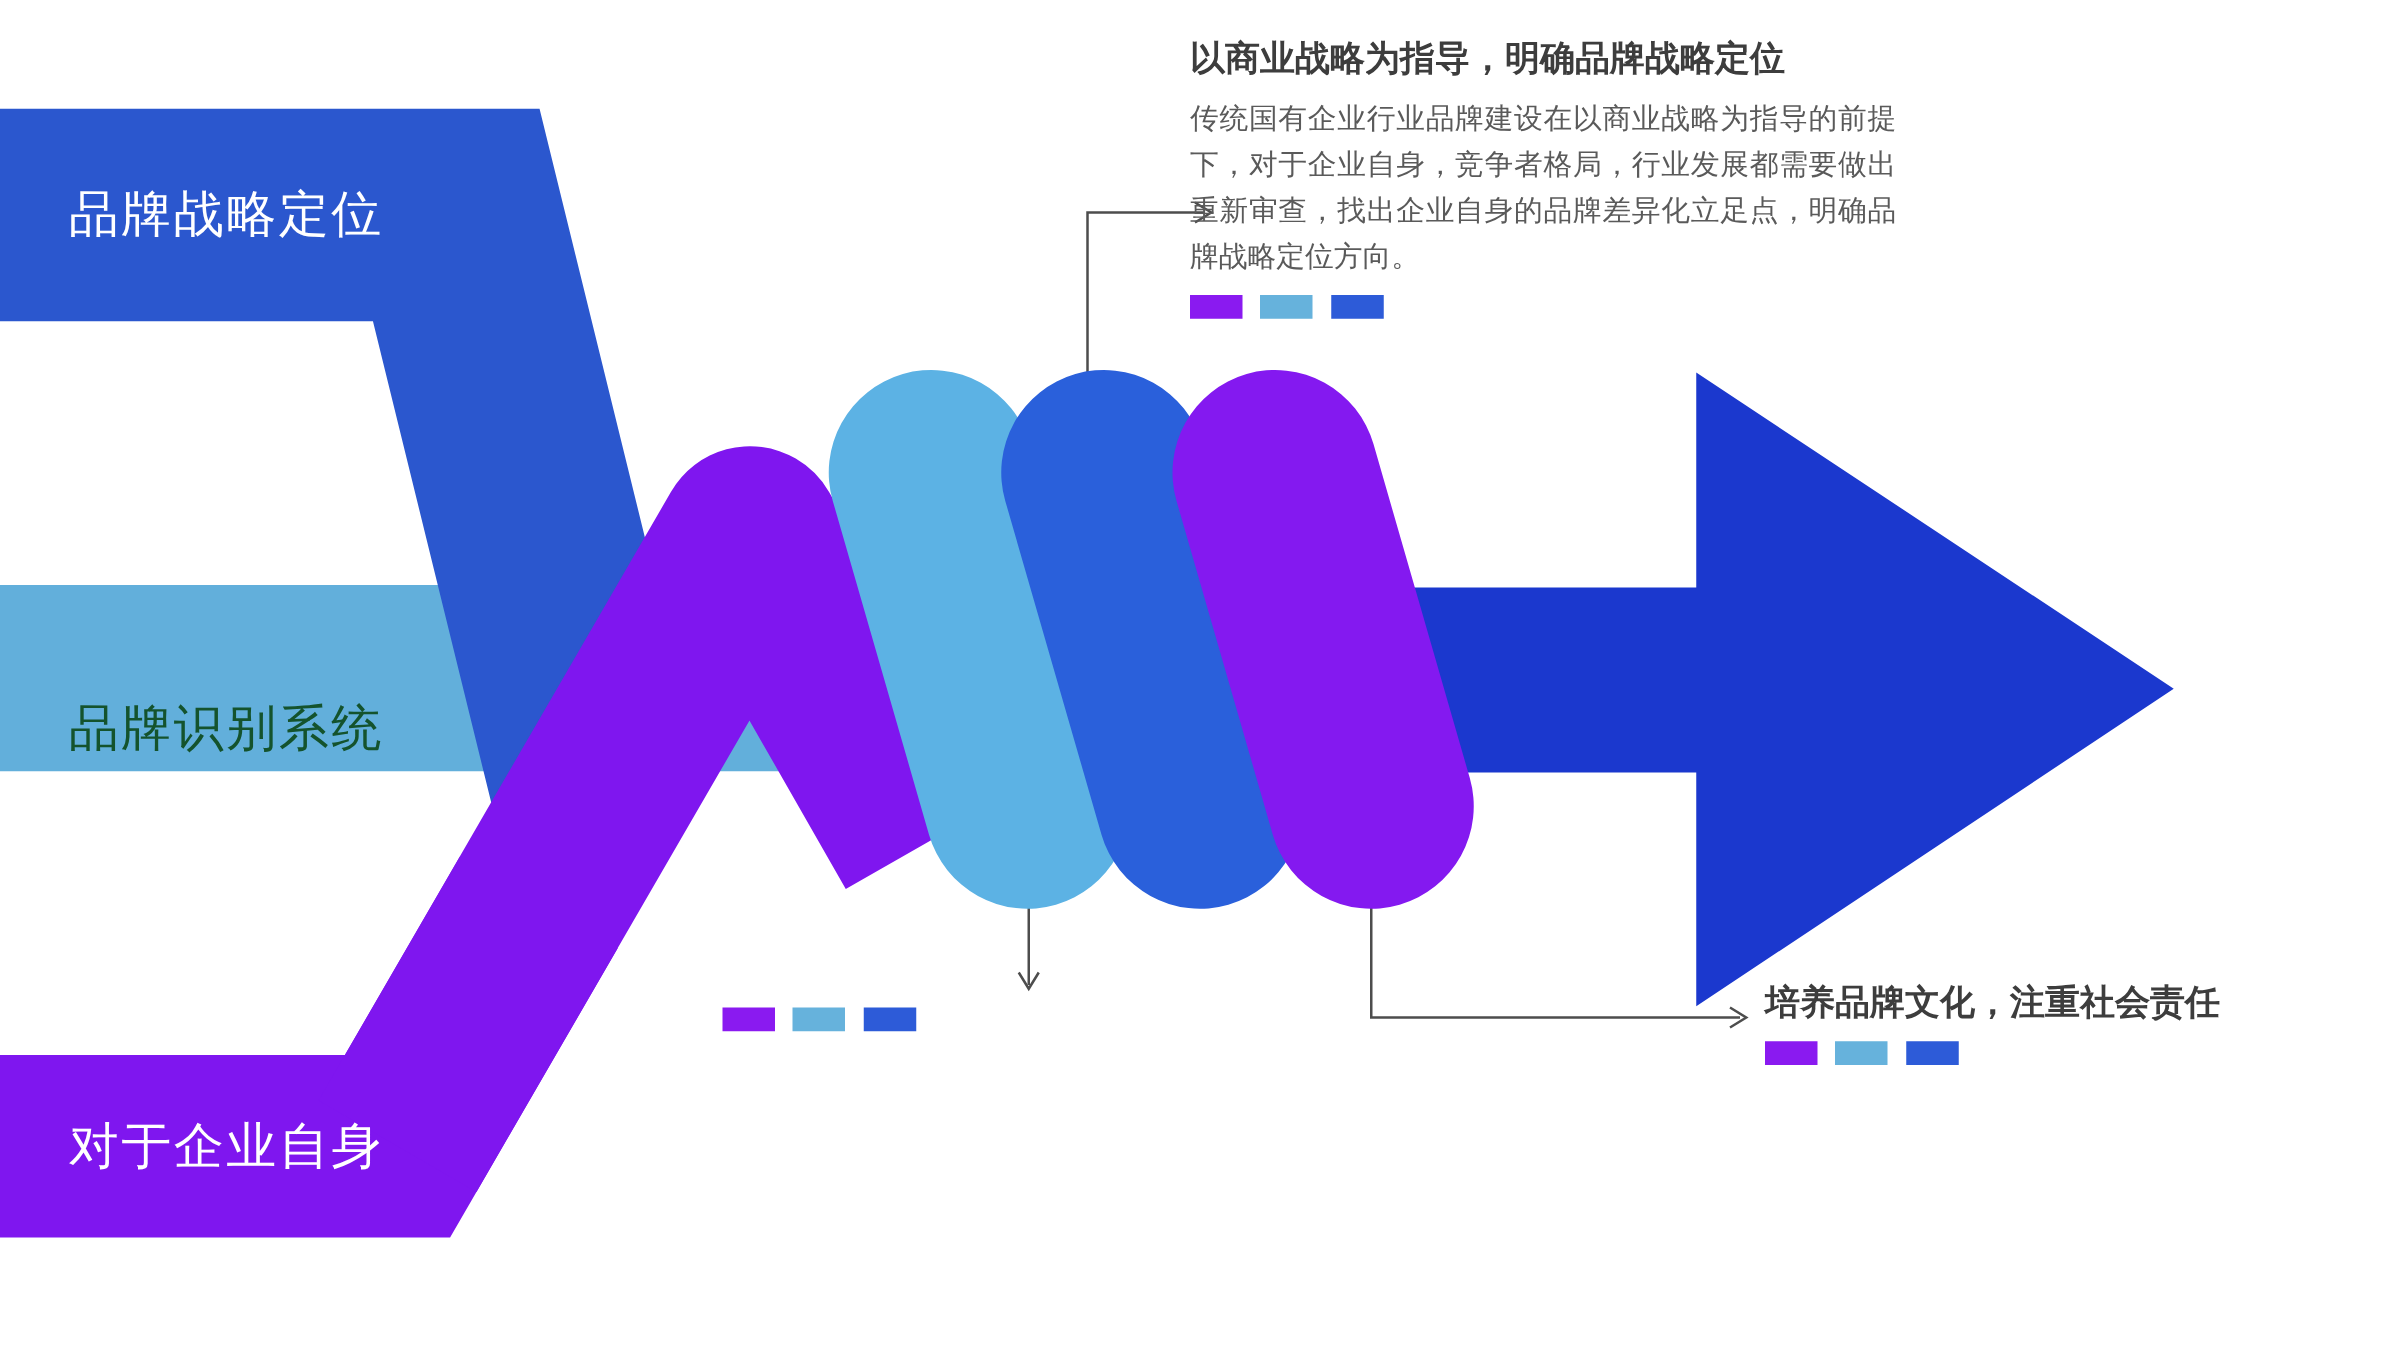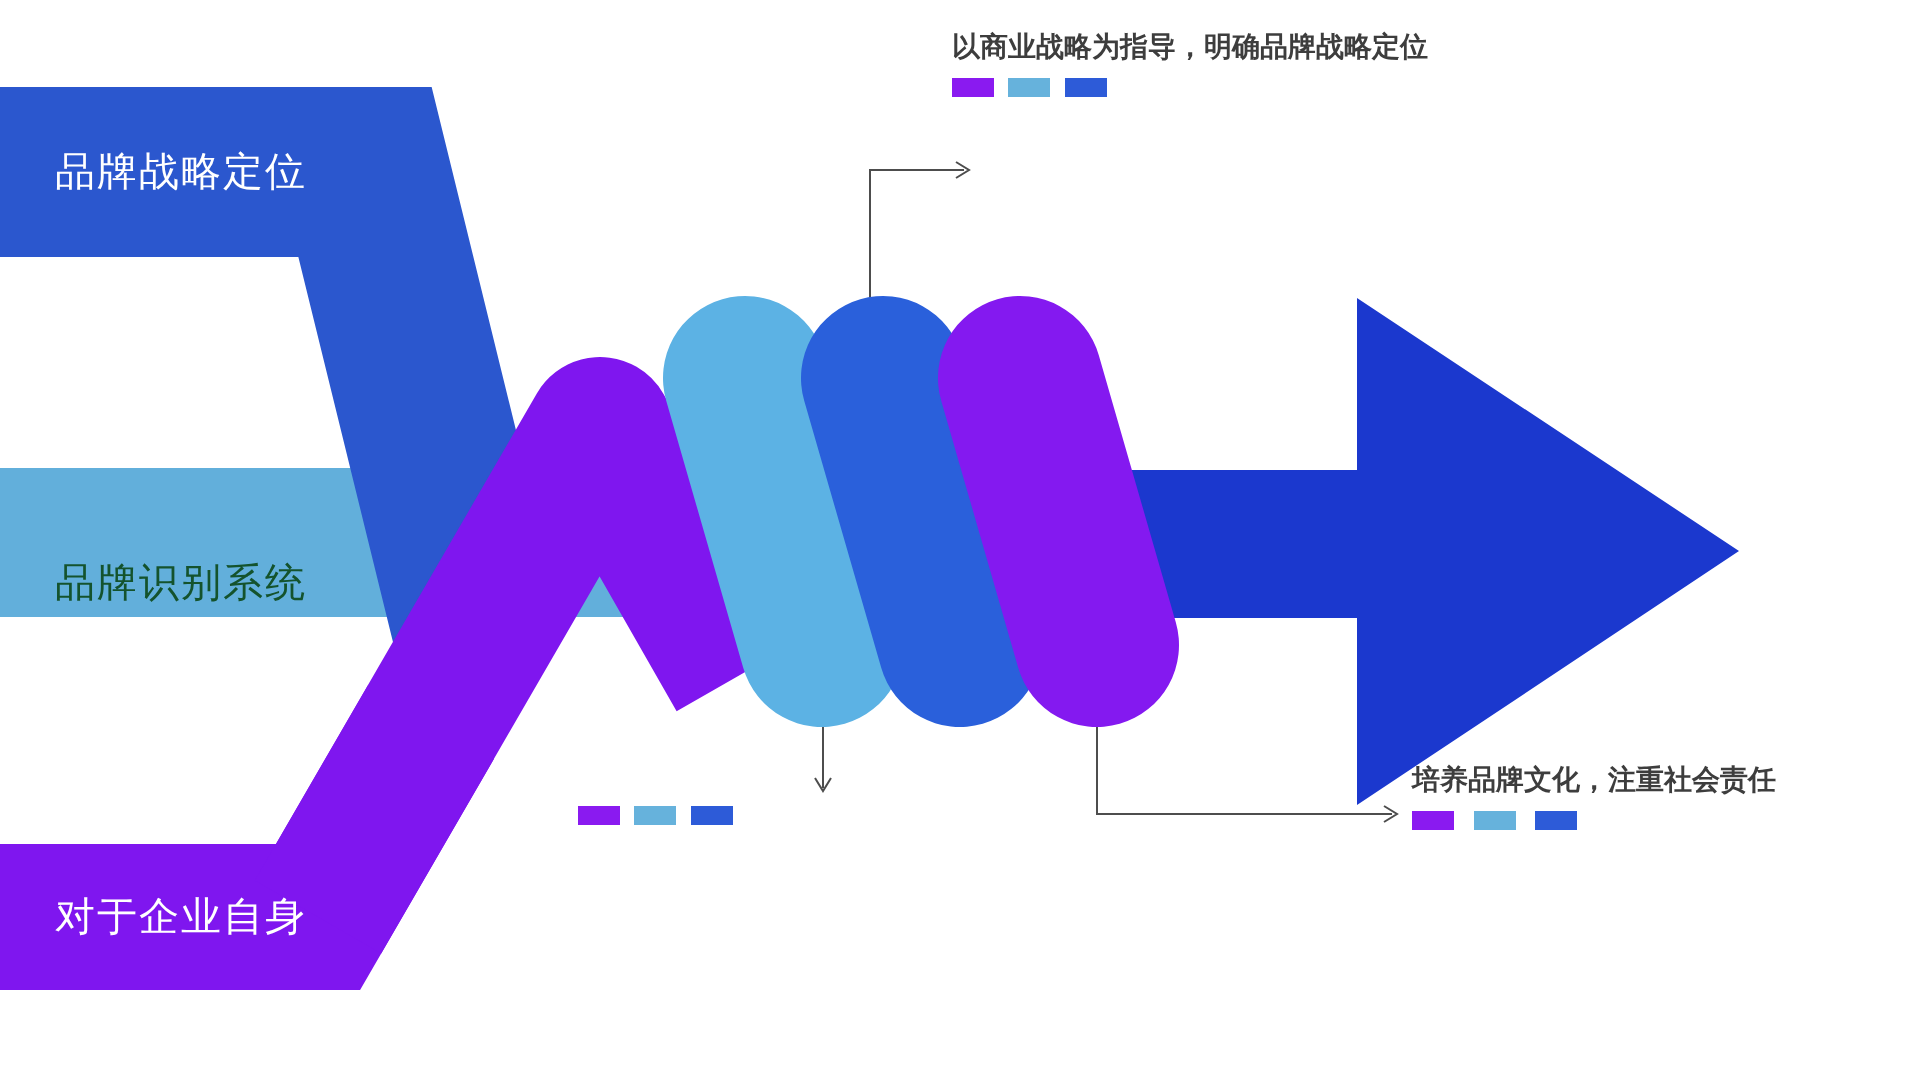--- a/index.html
+++ b/index.html
@@ -35,21 +35,21 @@
     color: #5a5a5a;
     text-align: justify;
   }
   #annotation-strategy { left: 952px; top: 28px; width: 565px; }
   #annotation-strategy .ann-body { font-size: 23px; line-height: 37px; width: 565px; }
 
   #annotation-identity { left: 578px; top: 794px; width: 700px; }
   #annotation-identity .ann-title { font-size: 29px; }
   #annotation-identity .ann-body { font-size: 25px; line-height: 36px; width: 700px; }
 
-  #annotation-culture { left: 1412px; top: 761px; width: 498px; font-family: Liberation Mono, monospace; }
+  #annotation-culture { left: 1412px; top: 783px; width: 498px; }
   #annotation-culture .ann-body { font-size: 24px; line-height: 38px; width: 498px; }
 
   .swatch-row { margin-top: 12px; height: 20px; }
   .swatch {
     display: inline-block;
     width: 42px;
     height: 19px;
     margin-right: 10px;
     vertical-align: top;
   }
@@ -82,20 +82,21 @@
   <path d="M 883 378 L 960 645" fill="none" stroke-width="164" stroke-linecap="round" stroke="#2A60DB"></path>
   <path d="M 1020 378 L 1097 645" fill="none" stroke-width="164" stroke-linecap="round" stroke="#8419F0"></path>
 </svg>
 
 <div class="ribbon-label" id="label-strategy" style="color: rgb(255, 255, 255);">品牌战略定位</div>
 <div class="ribbon-label" id="label-identity" style="color: #14532d; margin-top: 41px;">品牌识别系统</div>
 <div class="ribbon-label" id="label-culture" style="color: rgb(255, 255, 255);">对于企业自身</div>
 
 <div class="annotation" id="annotation-strategy">
   <div class="ann-title">以商业战略为指导，明确品牌战略定位</div>
+  <div class="ann-body">传统国有企业行业品牌建设在以商业战略为指导的前提下，对于企业自身，竞争者格局，行业发展都需要做出重新审查，找出企业自身的品牌差异化立足点，明确品牌战略定位方向。</div>
   <div class="swatch-row">
     <span class="swatch" style="background-color: rgb(138, 26, 240);"></span>
     <span class="swatch" style="background-color: rgb(102, 178, 220);"></span>
     <span class="swatch" style="background-color: rgb(45, 91, 216);"></span>
   </div>
 </div>
 
 <div class="annotation" id="annotation-identity">
   <div class="swatch-row">
     <span class="swatch" style="background-color: rgb(138, 26, 240);"></span>

